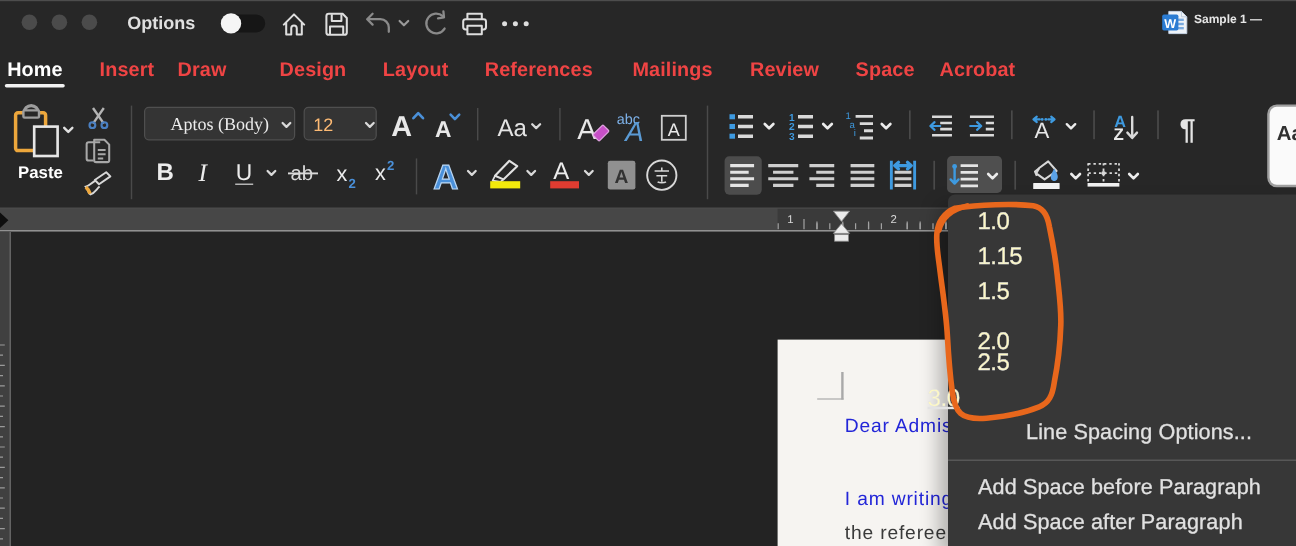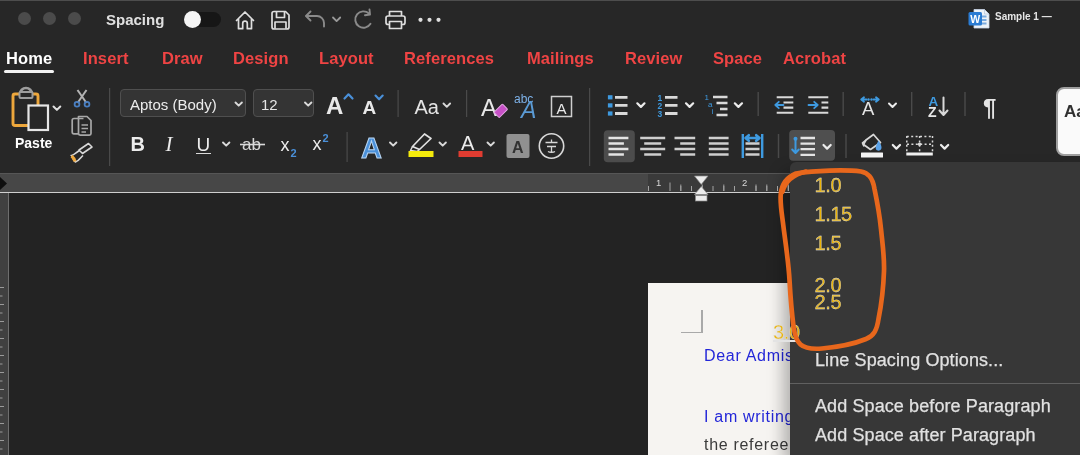--- a/index.html
+++ b/index.html
@@ -1,56 +1,56 @@
 <!DOCTYPE html>
 <html><head>
 <meta charset="utf-8">
 <style>
   * { margin:0; padding:0; box-sizing:border-box; }
   html,body { width:1080px; height:455px; overflow:hidden; background:#272727;
     font-family:"Liberation Sans", sans-serif; }
   .abs { position:absolute; }
   #stage { position:relative; width:1080px; height:455px; background:#272727; }
-  .num { font-size:20px; color:#eab308; letter-spacing:-0.4px; -webkit-text-stroke:0.3px #e3e3e3; }
+  .num { font-size:20px; color:#fef9c3; letter-spacing:-0.4px; -webkit-text-stroke:0.3px #e3e3e3; }
   .mtxt { font-size:18px; color:#e1e1e1; white-space:nowrap; letter-spacing:0.1px; -webkit-text-stroke:0.25px #e1e1e1; }
   .tab { position:absolute; top:48.5px; font-size:16.5px; font-weight:700; color:#ef4444; letter-spacing:0.1px; white-space:nowrap; }
 </style>
 </head>
 <body>
 <div id="stage">
 
   <div class="abs" style="left:0;top:0;width:1080px;height:1px;background:#4d4d4d;"></div>
 
   <div class="abs" style="left:18px;top:12px;width:13px;height:13px;border-radius:50%;background:#4b4b4b;"></div>
   <div class="abs" style="left:43px;top:12px;width:13px;height:13px;border-radius:50%;background:#4b4b4b;"></div>
   <div class="abs" style="left:68px;top:12px;width:13px;height:13px;border-radius:50%;background:#4b4b4b;"></div>
 
-  <div class="abs" style="left:106px;top:11px;font-size:15px;font-weight:700;color:#e0e0e0;">Spacing</div>
+  <div class="abs" style="left:106px;top:11px;font-size:15px;font-weight:700;color:#e0e0e0;">Options</div>
 
   <div class="abs" style="left:184px;top:12px;width:37px;height:15px;border-radius:8px;background:#161616;"></div>
   <div class="abs" style="left:184px;top:10.5px;width:17px;height:17px;border-radius:50%;background:#f5f5f5;"></div>
 
   <div class="abs" style="left:995px;top:11px;font-size:10px;font-weight:700;color:#e6e6e6;white-space:nowrap;">Sample 1 —</div>
 
   <div class="tab" style="left:6px;color:#ffffff;">Home</div>
   <div class="tab" style="left:83px;">Insert</div>
-  <div class="tab" style="left:162px;">Draw</div>
+  <div class="tab" style="left:148px;">Draw</div>
   <div class="tab" style="left:233px;">Design</div>
   <div class="tab" style="left:319px;">Layout</div>
   <div class="tab" style="left:404px;text-align:right;">References</div>
   <div class="tab" style="left:527px;">Mailings</div>
   <div class="tab" style="left:625px;">Review</div>
   <div class="tab" style="left:713px;">Space</div>
   <div class="tab" style="left:783px;">Acrobat</div>
   <div class="abs" style="left:4px;top:69.5px;width:50px;height:3.5px;border-radius:2px;background:#f2f2f2;"></div>
 
   <div class="abs" style="left:120px;top:89px;width:126px;height:28px;border:1px solid #4f4f4f;border-radius:4px;background:#343434;"></div>
-  <div class="abs" style="left:130px;top:96px;font-size:15px;color:#ececec;">Aptos (Body)</div>
+  <div class="abs" style="left:142px;top:96px;font-size:15px;color:#ececec;font-family:Liberation Serif, serif;">Aptos (Body)</div>
   <div class="abs" style="left:253px;top:89px;width:61px;height:28px;border:1px solid #4f4f4f;border-radius:4px;background:#343434;"></div>
-  <div class="abs" style="left:261px;top:96px;font-size:15px;color:#e5e5e5;">12</div>
+  <div class="abs" style="left:261px;top:96px;font-size:15px;color:#fdba74;">12</div>
 
   <div class="abs" style="left:15px;top:135px;font-size:14px;font-weight:700;color:#ffffff;">Paste</div>
 
   <div class="abs" style="left:130.5px;top:133px;font-size:20px;font-weight:700;color:#ececec;">B</div>
   <div class="abs" style="left:165.5px;top:132px;font-size:21px;font-style:italic;color:#ececec;font-family:'Liberation Serif',serif;">I</div>
   <div class="abs" style="left:196.5px;top:133.5px;font-size:19px;color:#ececec;">U</div>
   <div class="abs" style="left:196px;top:152.5px;width:15px;height:1.6px;background:#d9d9d9;"></div>
 
   <div class="abs" style="left:0;top:173px;width:790px;height:1px;background:#565656;"></div>
   <div class="abs" style="left:0;top:174px;width:790px;height:18px;background:#474747;"></div>
@@ -68,21 +68,21 @@
   <div class="abs" style="left:704px;top:408px;font-size:16px;letter-spacing:0.7px;color:#2326d8;white-space:nowrap;">I am writing to provide a reference</div>
   <div class="abs" style="left:704px;top:435.5px;font-size:16px;letter-spacing:0.7px;color:#3a3a3a;white-space:nowrap;">the referee for the application</div>
 
   <div class="abs" style="left:790px;top:162px;width:290px;height:293px;background:#373737;border-top-left-radius:6px;box-shadow:-7px 9px 16px rgba(0,0,0,0.28);"></div>
   <div class="abs num" style="left:814.5px;top:173.6px;">1.0</div>
   <div class="abs num" style="left:814.5px;top:202.8px;">1.15</div>
   <div class="abs num" style="left:814.5px;top:231.9px;">1.5</div>
   <div class="abs num" style="left:814.5px;top:261.7px;margin-top:12px;">2.0</div>
   <div class="abs num" style="left:814.5px;top:290.9px;">2.5</div>
   <div class="abs num" style="left:773px;top:320.7px;text-decoration:underline;">3.0</div>
-  <div class="abs mtxt" style="left:815px;top:350.1px;text-align:right;">Line Spacing Options...</div>
+  <div class="abs mtxt" style="left:855px;top:350.1px;text-align:right;">Line Spacing Options...</div>
   <div class="abs" style="left:790px;top:382.5px;width:290px;height:1.2px;background:#606060;"></div>
   <div class="abs mtxt" style="left:815px;top:424.5px;">Add Space after Paragraph</div>
   <div class="abs mtxt" style="left:815px;top:395.7px;">Add Space before Paragraph</div>
 
   <div class="abs" style="left:1056px;top:87px;width:40px;height:69px;background:#fafafa;border:2px solid #9f9f9f;border-radius:8px;"></div>
   <div class="abs" style="left:1064px;top:102px;font-size:17px;font-weight:700;color:#303030;">Aa</div>
 
   <svg class="abs" style="left:0;top:0;z-index:30;" width="1080" height="455" viewBox="0 0 1080 455" fill="none">
 
     <g stroke="#dedede" stroke-width="1.7" stroke-linejoin="round" stroke-linecap="round">

